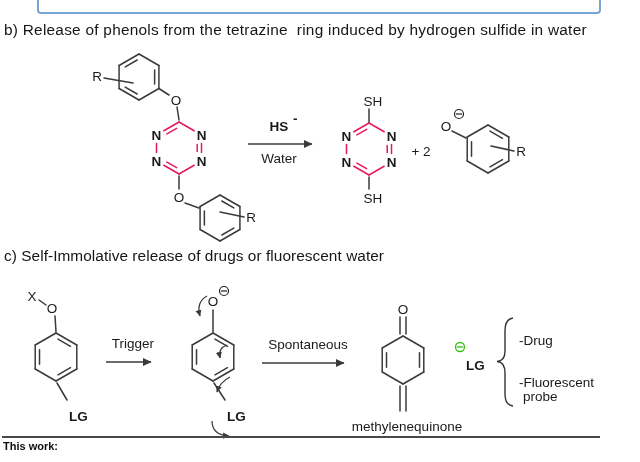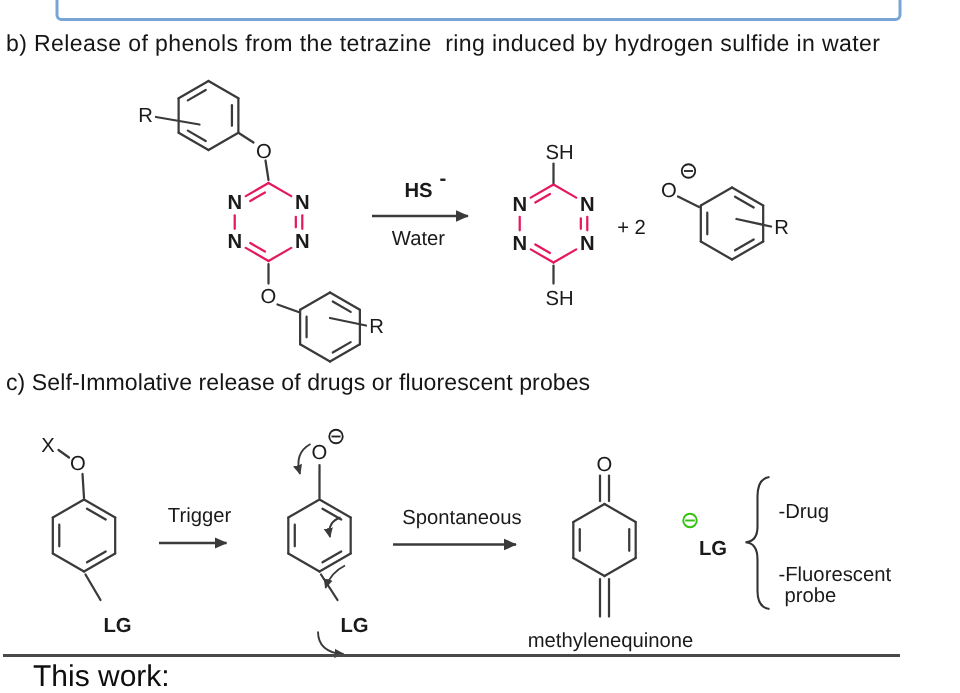--- a/index.html
+++ b/index.html
@@ -17,30 +17,30 @@
   .title-c { left:4px; top:247px; letter-spacing:0.05px; }
   svg.scheme { position:absolute; left:0; top:0; }
   svg text { fill:#1a1a1a; font-size:13.5px; font-family:"Liberation Sans", sans-serif; }
   .bold { font-weight:bold; }
   .bd  { stroke:#3a3a3a; stroke-width:1.5; fill:none; stroke-linecap:round; }
   .rx  { stroke:#3a3a3a; stroke-width:1.7; fill:none; }
   .ca  { stroke:#3a3a3a; stroke-width:1.25; fill:none; }
   .chg { stroke:#222222; stroke-width:1.2; fill:none; }
   .brace { stroke:#333333; stroke-width:1.4; fill:none; }
   .work-line { position:absolute; left:2px; top:436px; width:598px; height:2px; background:#494949; }
-  .this-work { position:absolute; left:22px; top:440px; font-weight:normal; font-size:20px; color:#0e0e0e; }
+  .this-work { position:absolute; left:3px; top:440px; font-weight:bold; font-size:11px; color:#0e0e0e; }
 </style>
 </head>
 <body>
 
 <div class="stage">
 
   <div class="blue-box"></div>
   <div class="title title-b">b) Release of phenols from the tetrazine  ring induced by hydrogen sulfide in water</div>
-  <div class="title title-c">c) Self-Immolative release of drugs or fluorescent probes</div>
+  <div class="title title-c">c) Self-Immolative release of drugs or fluorescent water</div>
 
   <svg class="scheme" width="640" height="462" viewBox="0 0 640 462">
     <defs>
       <marker id="ah" markerUnits="userSpaceOnUse" markerWidth="9" markerHeight="9" refX="8" refY="4.5" orient="auto">
         <path d="M0,0.6 L8.6,4.5 L0,8.4 Z" fill="#3a3a3a"></path>
       </marker>
       <marker id="ahs" markerUnits="userSpaceOnUse" markerWidth="7" markerHeight="7" refX="6" refY="3.5" orient="auto">
         <path d="M0,0.4 L6.6,3.5 L0,6.6 Z" fill="#3a3a3a"></path>
       </marker>
     </defs>

